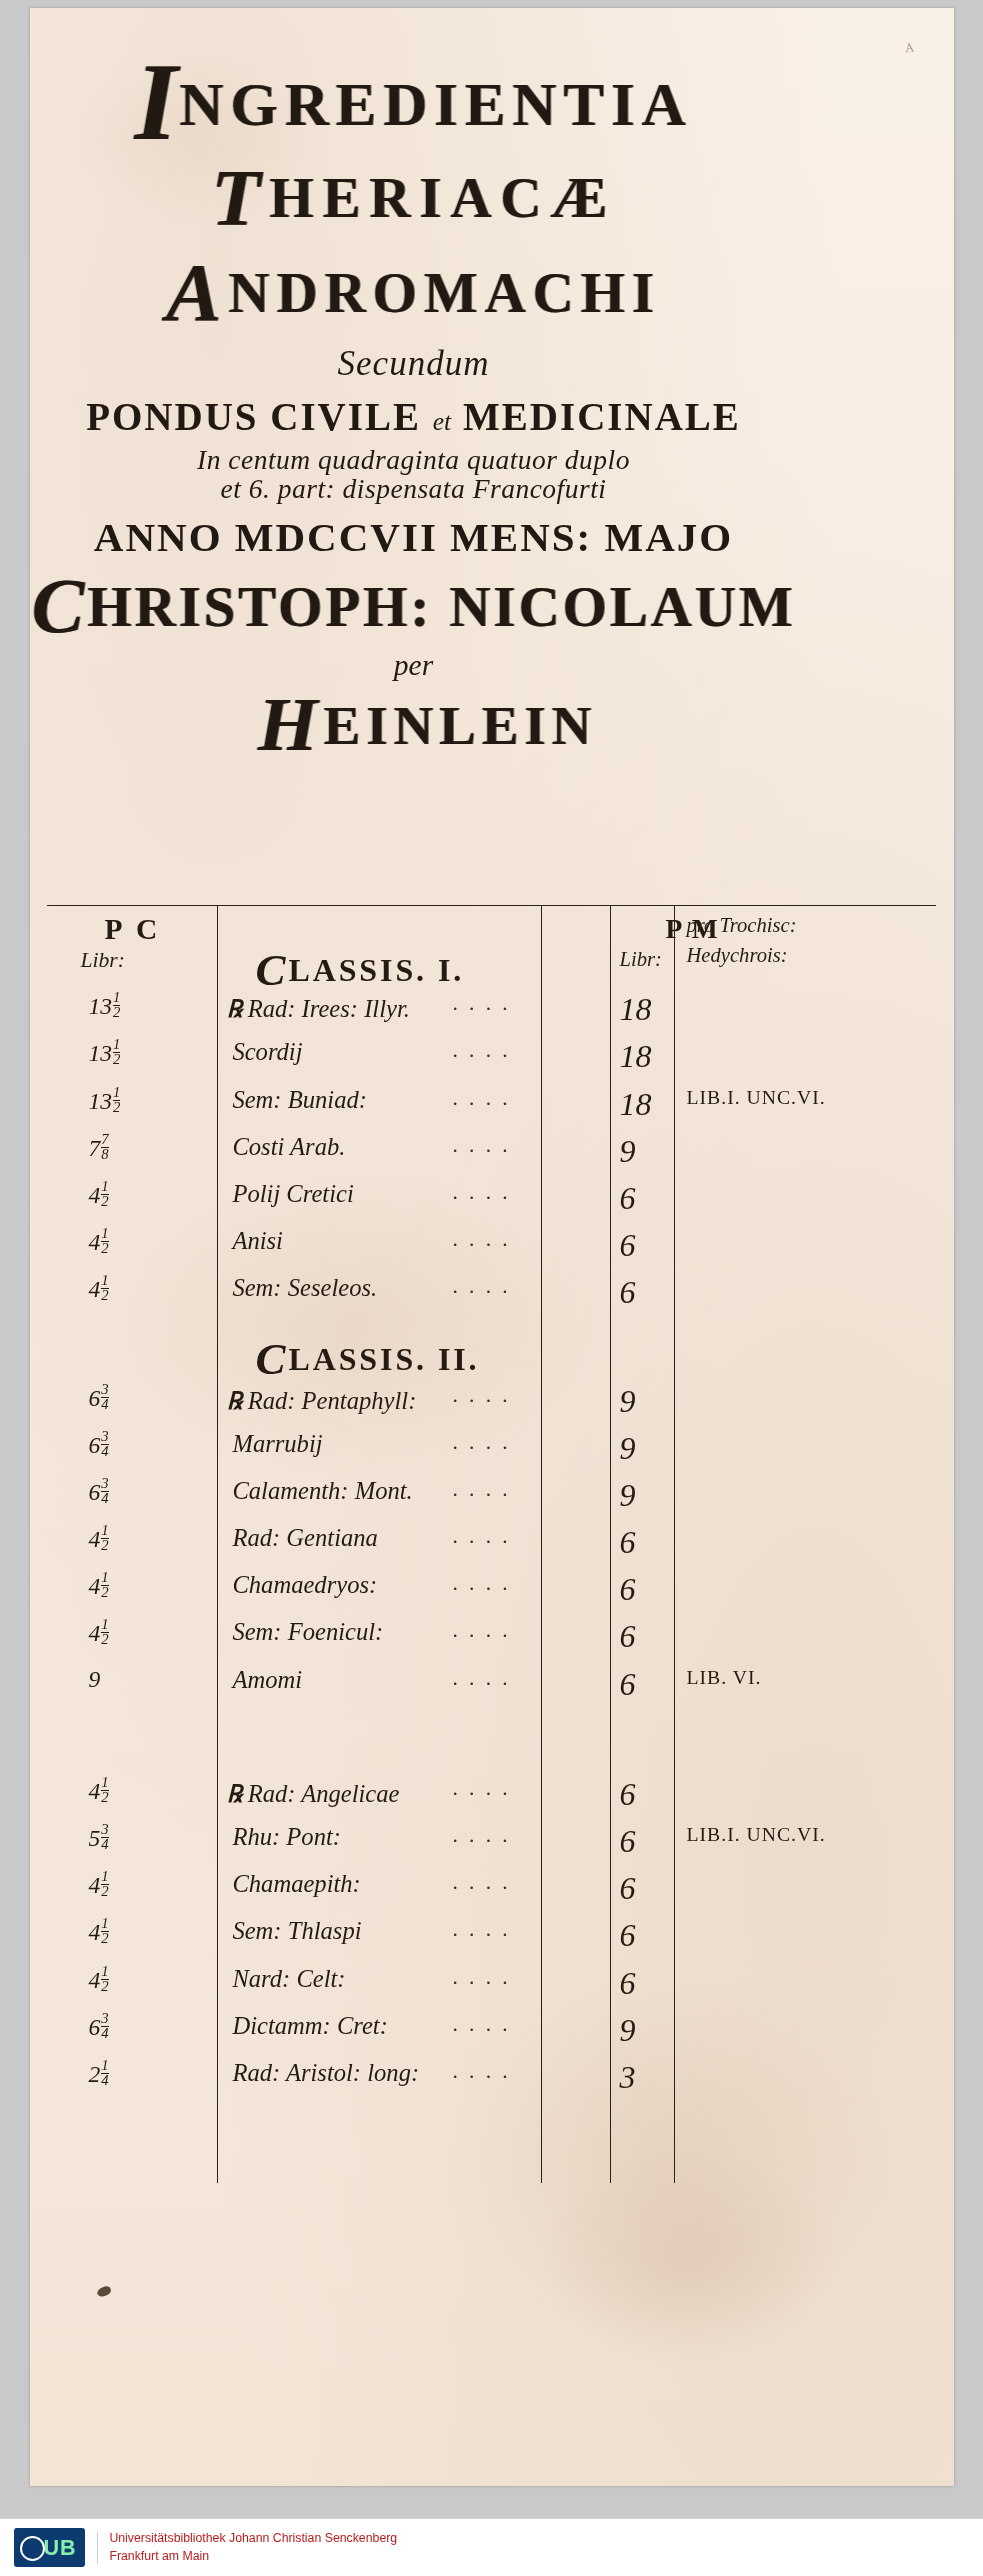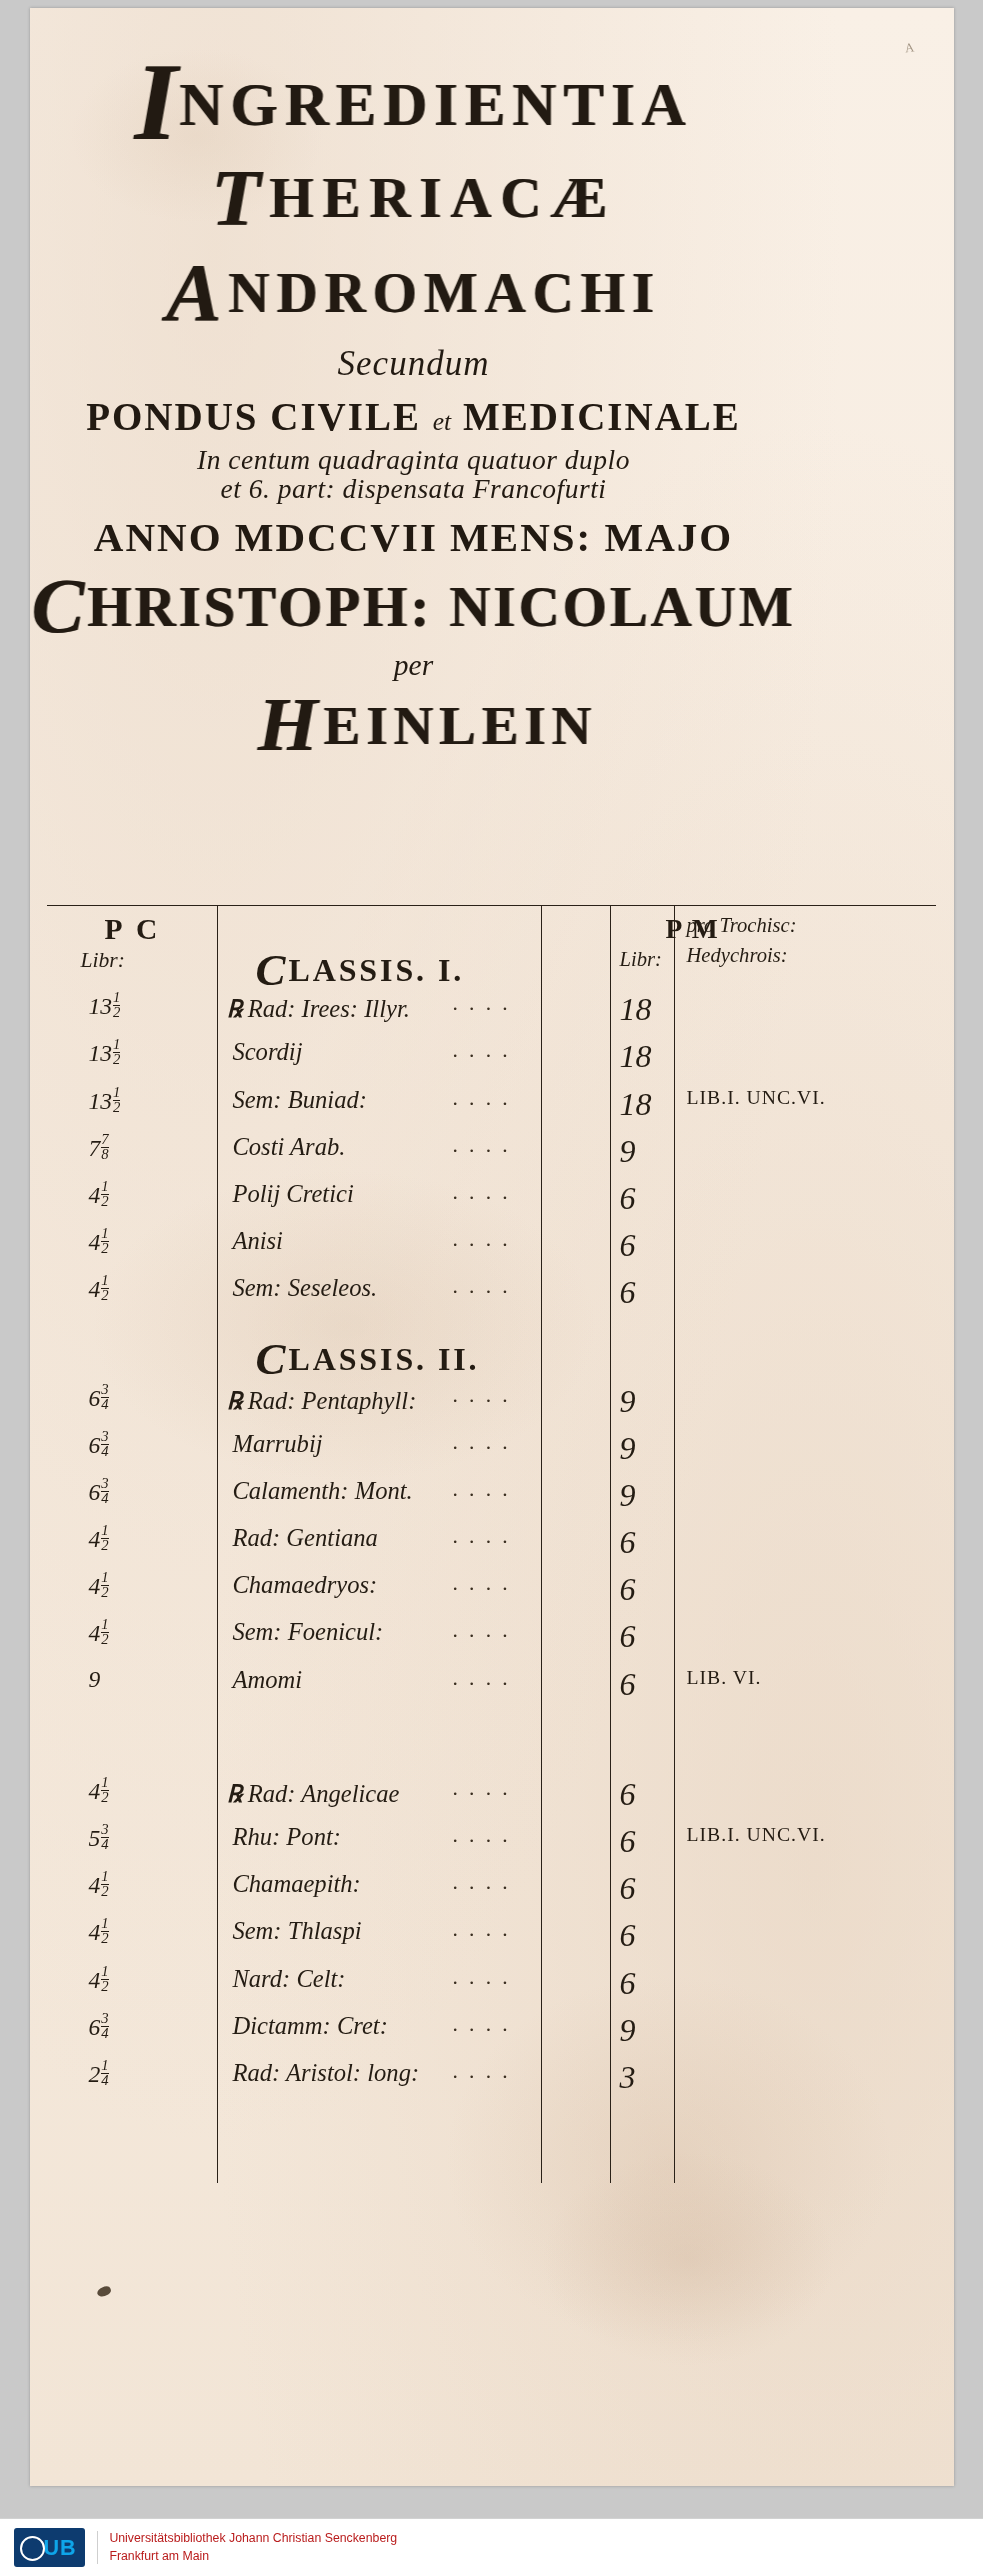--- a/index.html
+++ b/index.html
@@ -120,21 +120,21 @@
   }
 
   
   .footer{
     position:absolute;left:0;bottom:0;width:983px;height:57px;
     background:#ffffff;border-top:1px solid #d2d2d2;
     display:flex;align-items:center;
   }
   .logo{
     width:71px;height:39px;margin-left:13.8px;
-    background:#0d3b6f;color:#0ea5e9;border-radius:2.9px;
+    background:#0d3b6f;color:#86efac;border-radius:2.9px;
     display:flex;align-items:center;justify-content:center;
     font-family:"Liberation Sans", sans-serif;
     font-weight:700;font-size:21.6px;letter-spacing:1px;
     position:relative;
   }
   .logo .ring{
     position:absolute;left:5.9px;top:7.9px;width:21.6px;height:21.6px;
     border:2px solid #fff;border-radius:50%;
   }
   .logo .ub{margin-left:21.6px;}

